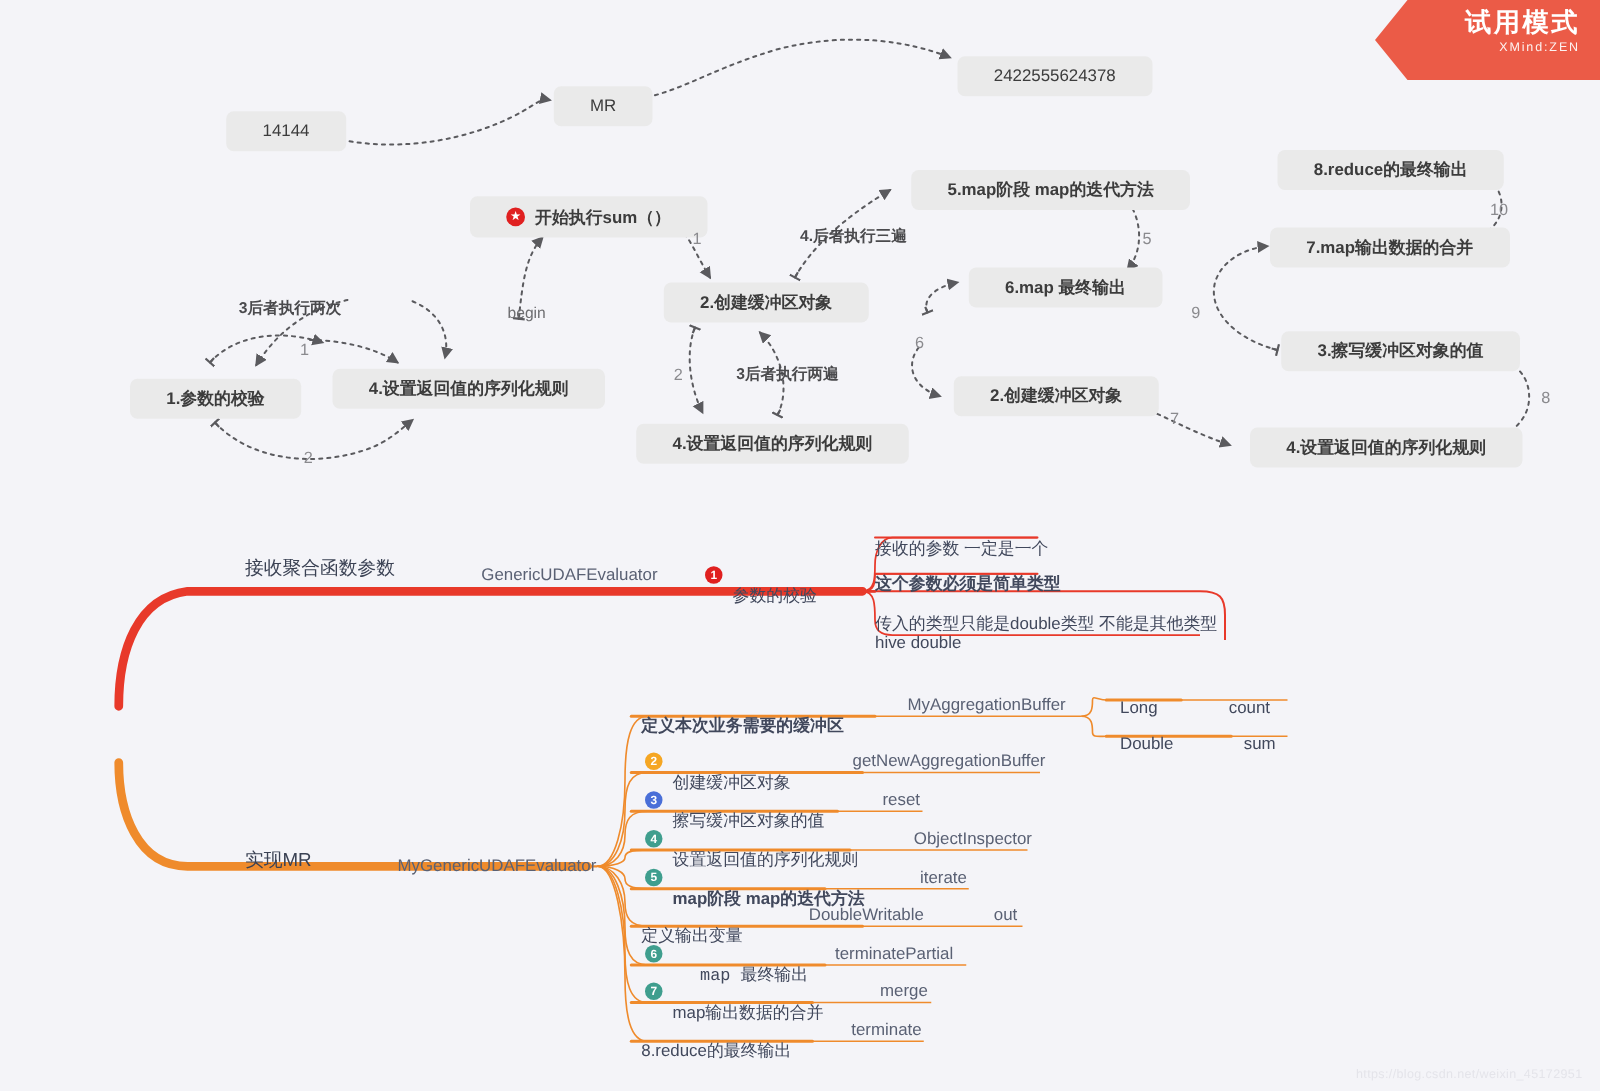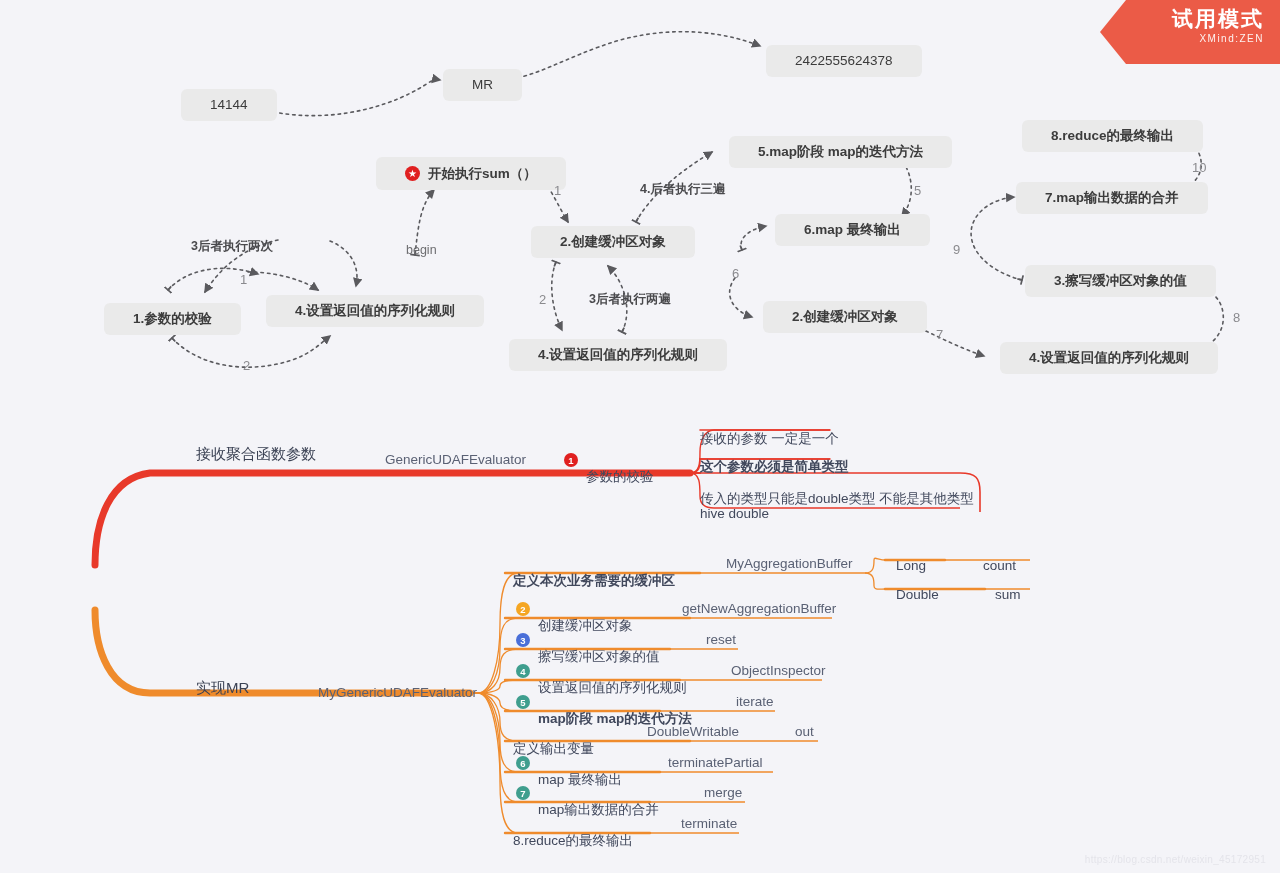--- a/index.html
+++ b/index.html
@@ -235,21 +235,21 @@
       <div class="marker" style="left: 516px; top: 664px; background: rgb(63, 158, 142);">4</div>
       <div class="mtext sub" style="left: 538px; top: 663px;">设置返回值的序列化规则</div>
       <div class="mtext mono-ish" style="left: 731px; top: 663px;">ObjectInspector</div>
       <div class="marker" style="left: 516px; top: 695px; background: rgb(63, 158, 142);">5</div>
       <div class="mtext sub" style="left: 538px; top: 694px; font-weight: bold;">map阶段 map的迭代方法</div>
       <div class="mtext mono-ish" style="left: 736px; top: 694px; text-align: center;">iterate</div>
       <div class="mtext sub" style="left: 513px; top: 724px;">定义输出变量</div>
       <div class="mtext mono-ish" style="left: 647px; top: 724px;">DoubleWritable</div>
       <div class="mtext mono-ish" style="left: 795px; top: 724px;">out</div>
       <div class="marker" style="left: 516px; top: 756px; background: rgb(63, 158, 142);">6</div>
-      <div class="mtext sub" style="left: 538px; top: 755px;">map 最终输出</div>
+      <div class="mtext sub" style="left: 560px; top: 755px; font-family: Liberation Mono, monospace;">map 最终输出</div>
       <div class="mtext mono-ish" style="left: 668px; top: 755px;">terminatePartial</div>
       <div class="marker" style="left: 516px; top: 786px; background: rgb(63, 158, 142);">7</div>
       <div class="mtext sub" style="left: 538px; top: 785px;">map输出数据的合并</div>
       <div class="mtext mono-ish" style="left: 704px; top: 785px;">merge</div>
       <div class="mtext sub" style="left: 513px; top: 816px;">8.reduce的最终输出</div>
       <div class="mtext mono-ish" style="left: 681px; top: 816px;">terminate</div>
       <div class="mtext sub" style="left: 896px; top: 542px;">Long</div>
       <div class="mtext sub" style="left: 983px; top: 542px;">count</div>
       <div class="mtext sub" style="left: 896px; top: 571px;">Double</div>
       <div class="mtext sub" style="left: 995px; top: 571px;">sum</div>

